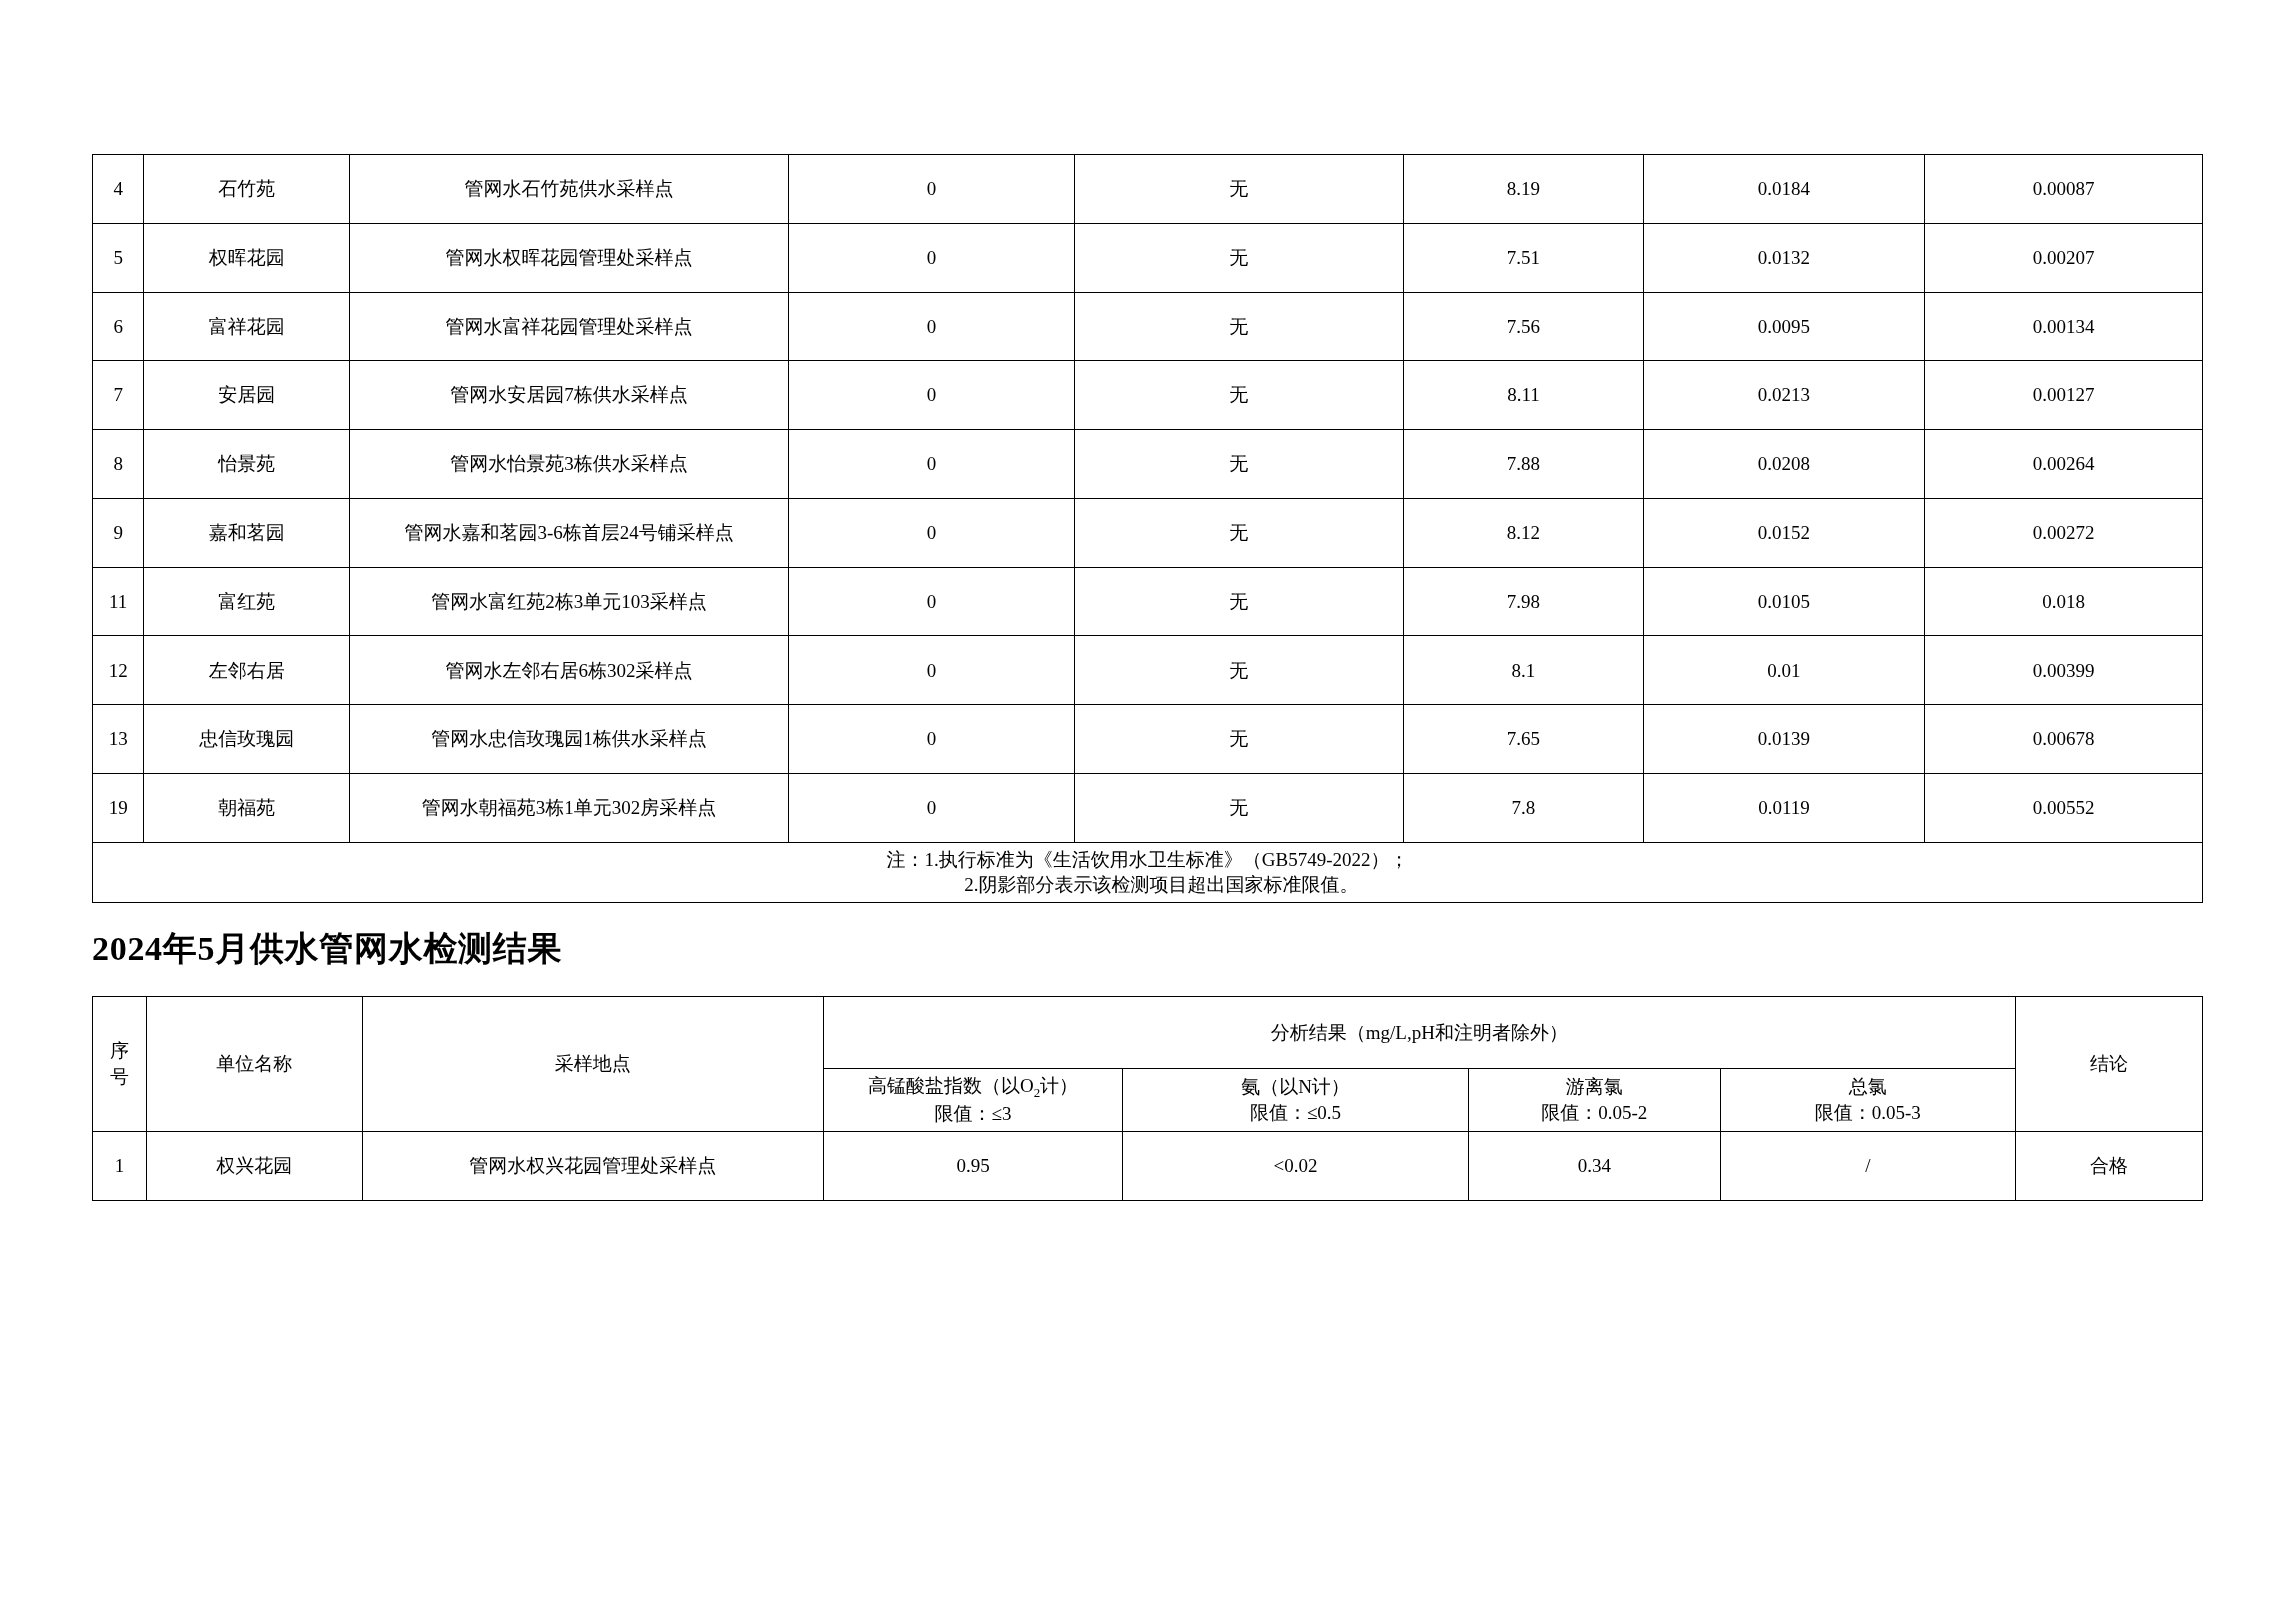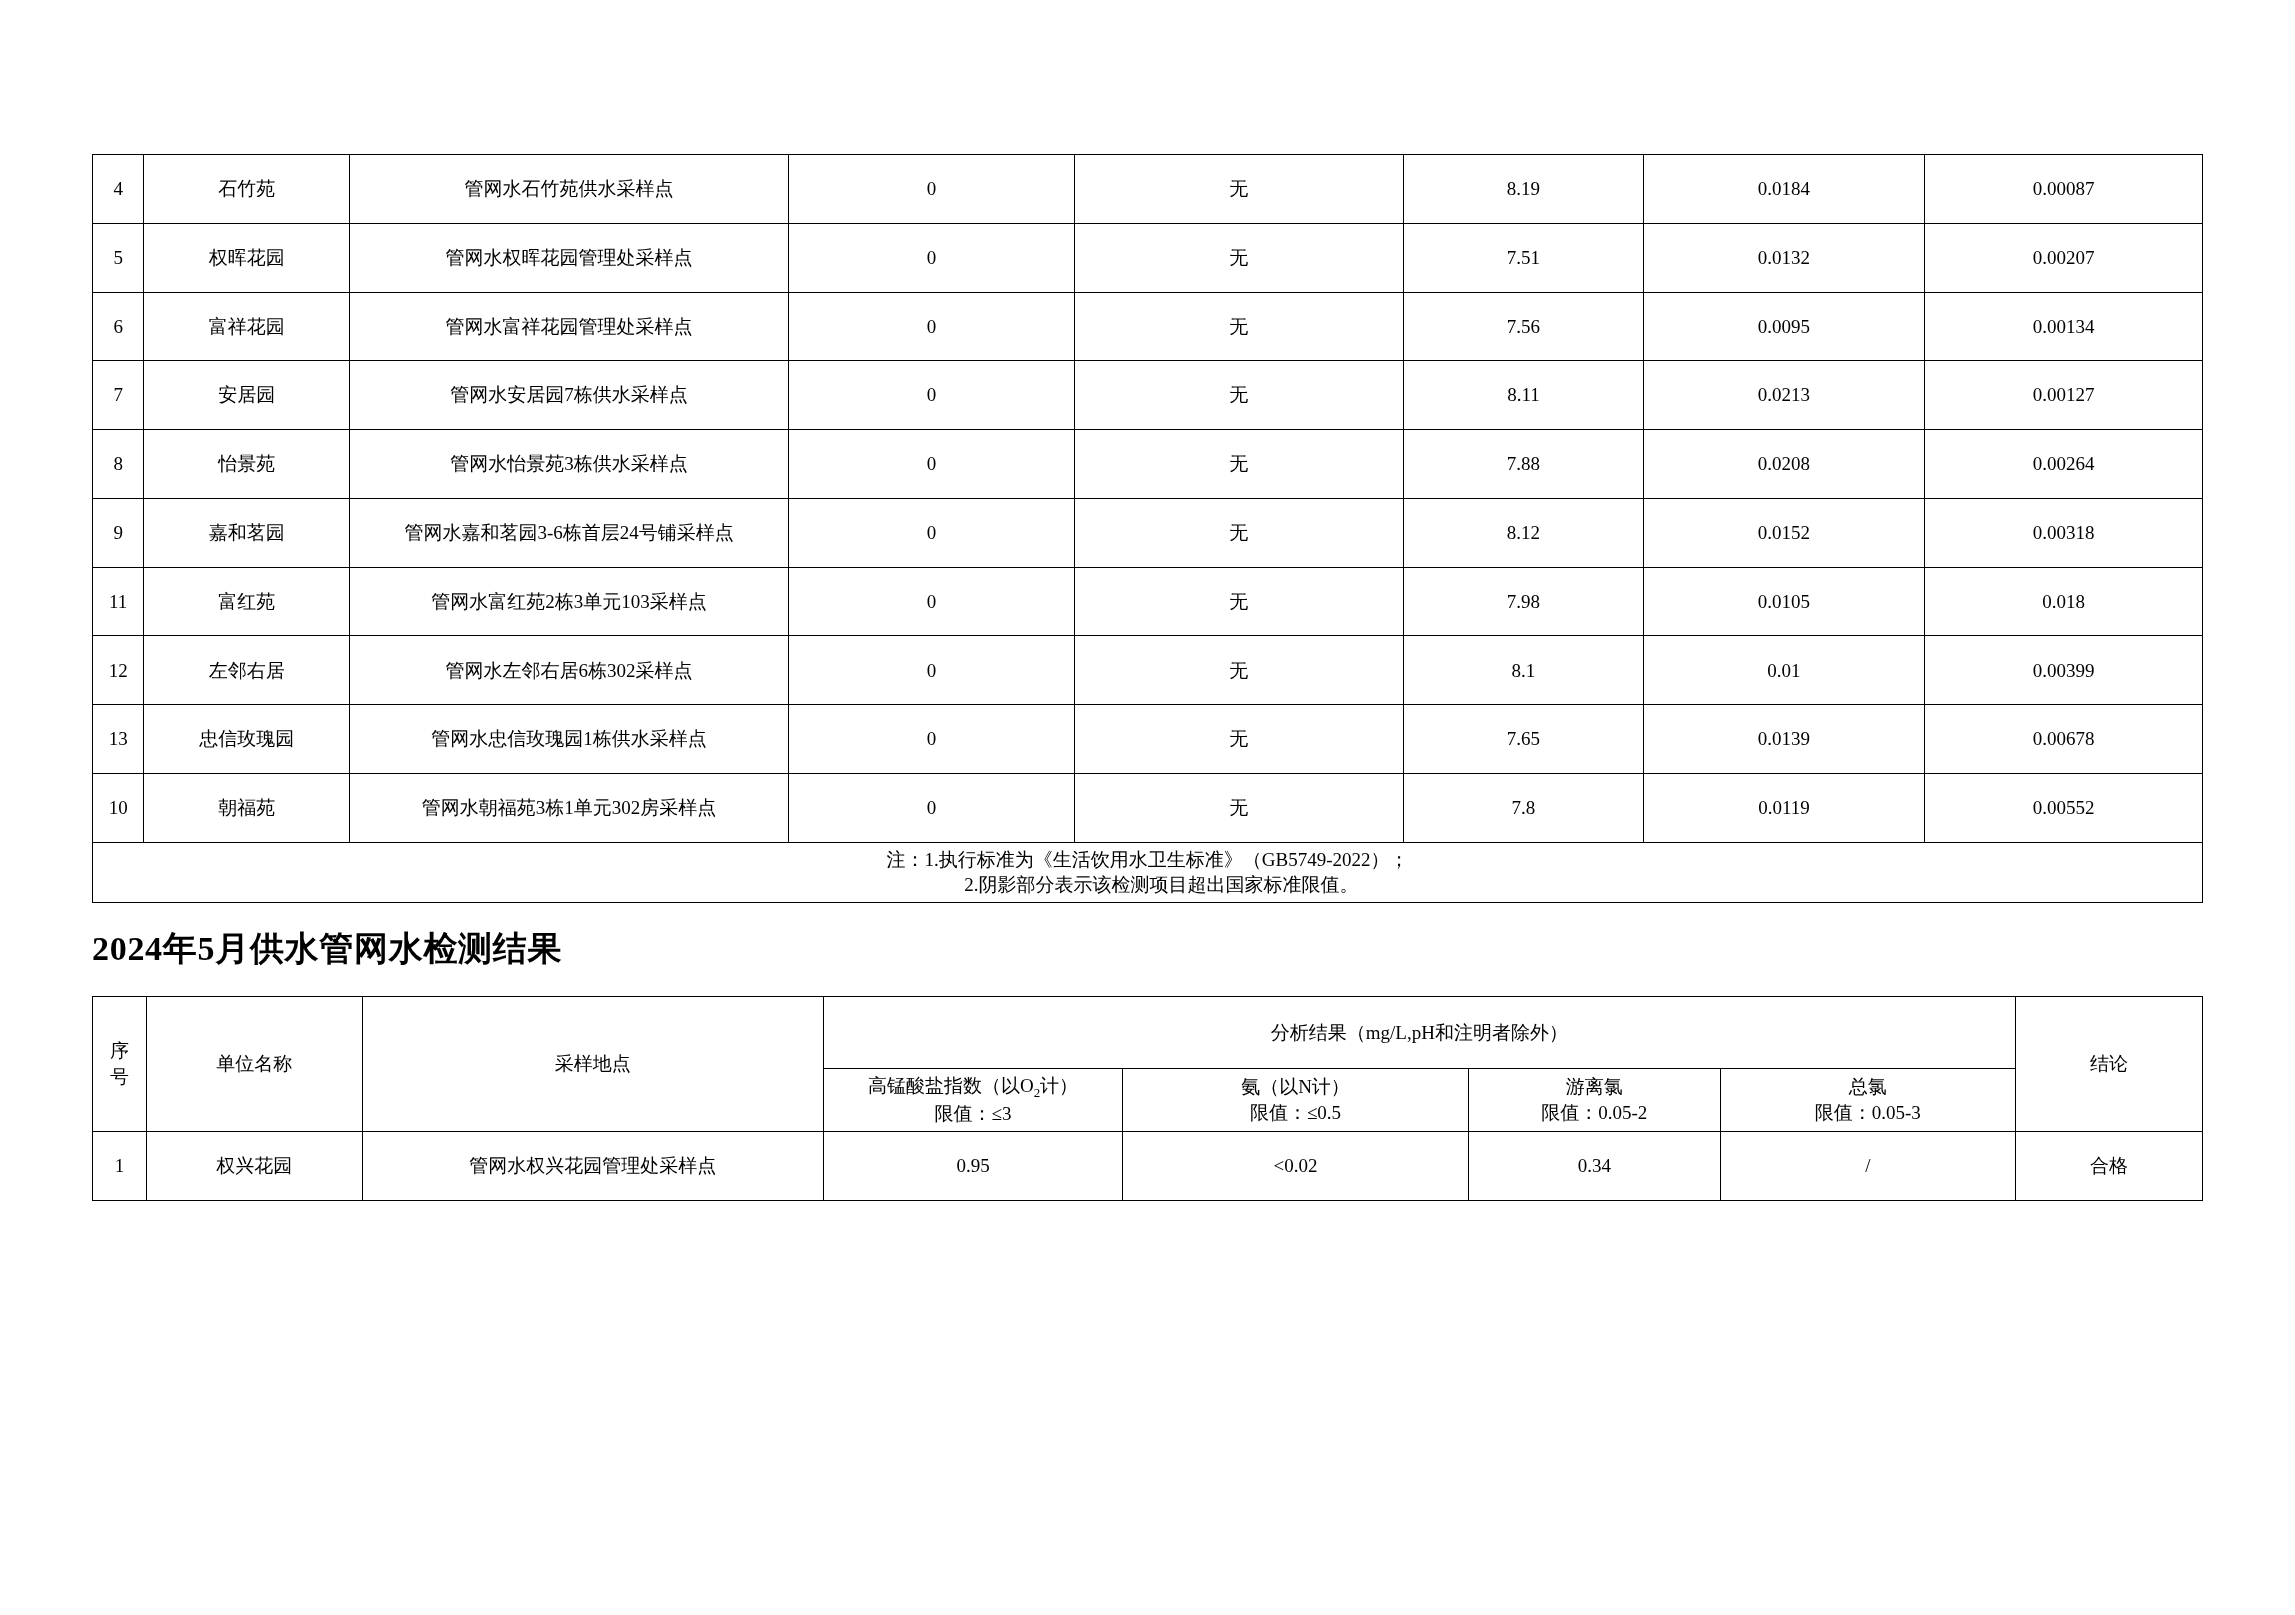--- a/index.html
+++ b/index.html
@@ -156,21 +156,21 @@
           <td>0.00264</td>
         </tr>
         <tr class="row-tall">
           <td>9</td>
           <td>嘉和茗园</td>
           <td>管网水嘉和茗园3-6栋首层24号铺采样点</td>
           <td>0</td>
           <td>无</td>
           <td>8.12</td>
           <td>0.0152</td>
-          <td>0.00318</td>
+          <td>0.00272</td>
         </tr>
         <tr class="row-tall">
           <td>11</td>
           <td>富红苑</td>
           <td>管网水富红苑2栋3单元103采样点</td>
           <td>0</td>
           <td>无</td>
           <td>7.98</td>
           <td>0.0105</td>
           <td>0.018</td>
@@ -189,21 +189,21 @@
           <td>13</td>
           <td>忠信玫瑰园</td>
           <td>管网水忠信玫瑰园1栋供水采样点</td>
           <td>0</td>
           <td>无</td>
           <td>7.65</td>
           <td>0.0139</td>
           <td>0.00678</td>
         </tr>
         <tr class="row-tall">
-          <td>10</td>
+          <td>19</td>
           <td>朝福苑</td>
           <td>管网水朝福苑3栋1单元302房采样点</td>
           <td>0</td>
           <td>无</td>
           <td>7.8</td>
           <td>0.0119</td>
           <td>0.00552</td>
         </tr>
       </tbody>
     <tfoot>

